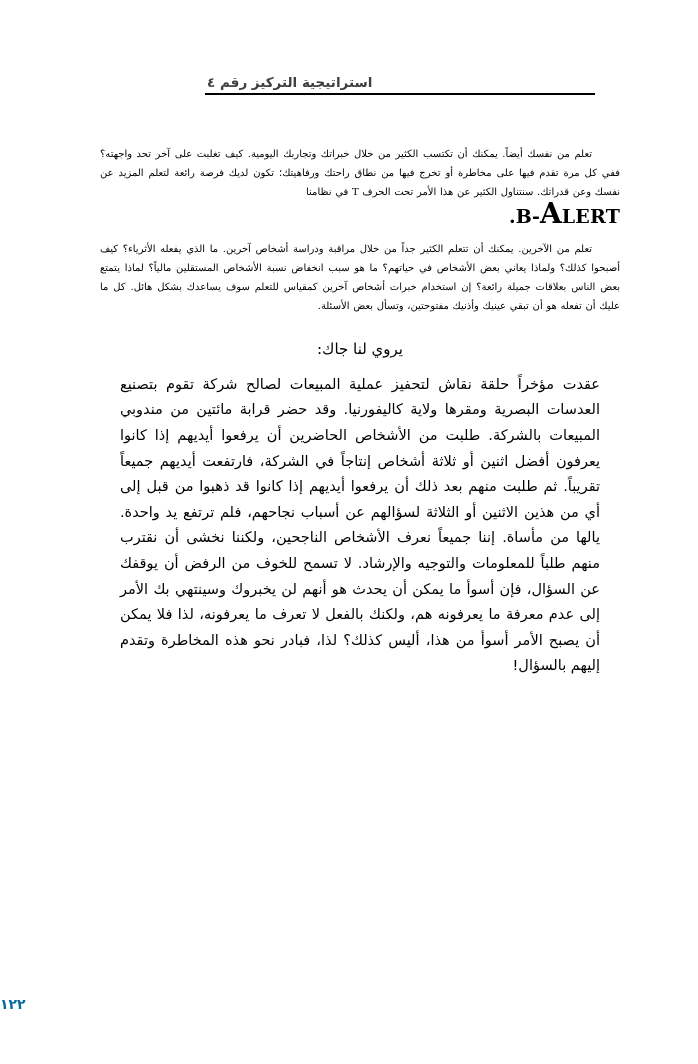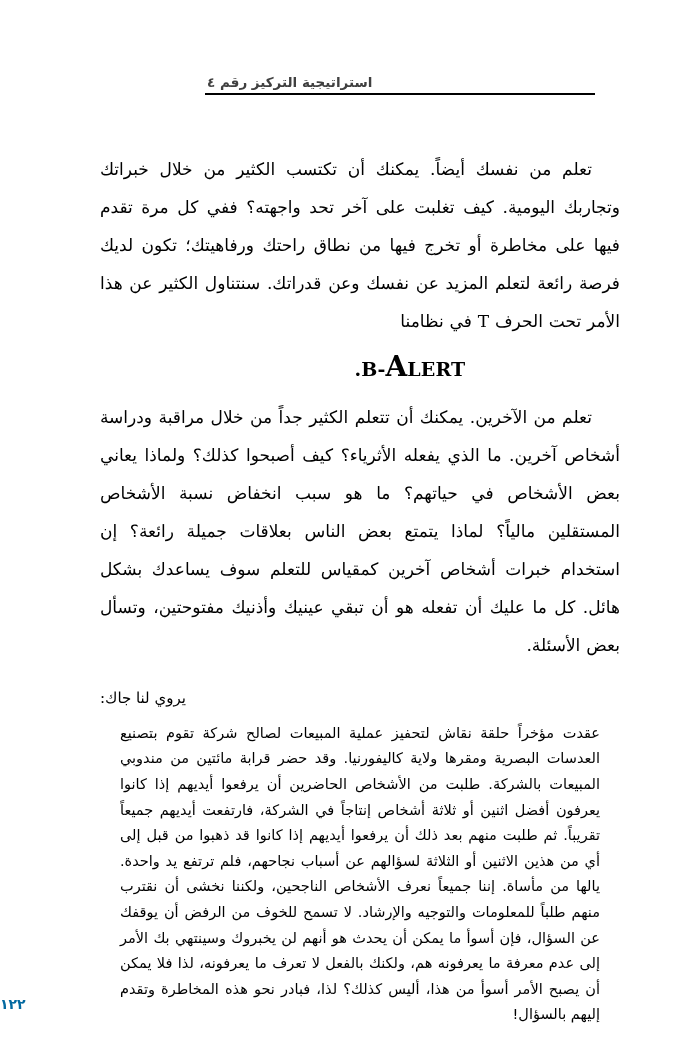--- a/index.html
+++ b/index.html
@@ -52,36 +52,35 @@
 
   
   .content {
     position: absolute;
     top: 132px;
     right: 78px;
     width: 520px;
   }
 
   p.body-par {
-    margin: 18px 0 0 0;
+    margin: 12px 0 0 0;
     font-family: "DejaVu Serif", "Liberation Serif", serif;
-    font-size: 17px;
-    line-height: 38px;
+    font-size: 10px;
+    line-height: 19px;
     text-align: justify;
     text-align-last: right;
     text-indent: 28px;
     word-spacing: 0.5px;
     hyphens: none;
   }
 
   
   .alert-heading {
-    margin-top: 14px;
     margin-bottom: 12px;
-    text-align: center;
+    text-align: right;
     padding-left: 100px;
     direction: ltr;
     font-family: "DejaVu Serif", "Liberation Serif", serif;
     font-weight: 700;
     line-height: 1.1;
     white-space: nowrap;
   }
 
   .alert-heading .lead-dot {
     font-size: 19px;
@@ -103,21 +102,21 @@
     letter-spacing: 0.2px;
   }
 
   
   .lead-in {
     margin-top: 21px;
     margin-bottom: 10px;
     font-family: "DejaVu Serif", "Liberation Serif", serif;
     font-size: 15px;
     line-height: 26px;
-    text-align: left;
+    text-align: center;
   }
 
   
   .quote-block {
     margin: 8px 20px 0 20px;
     padding: 0;
     width: 480px;
   }
 
   .quote-block p {

